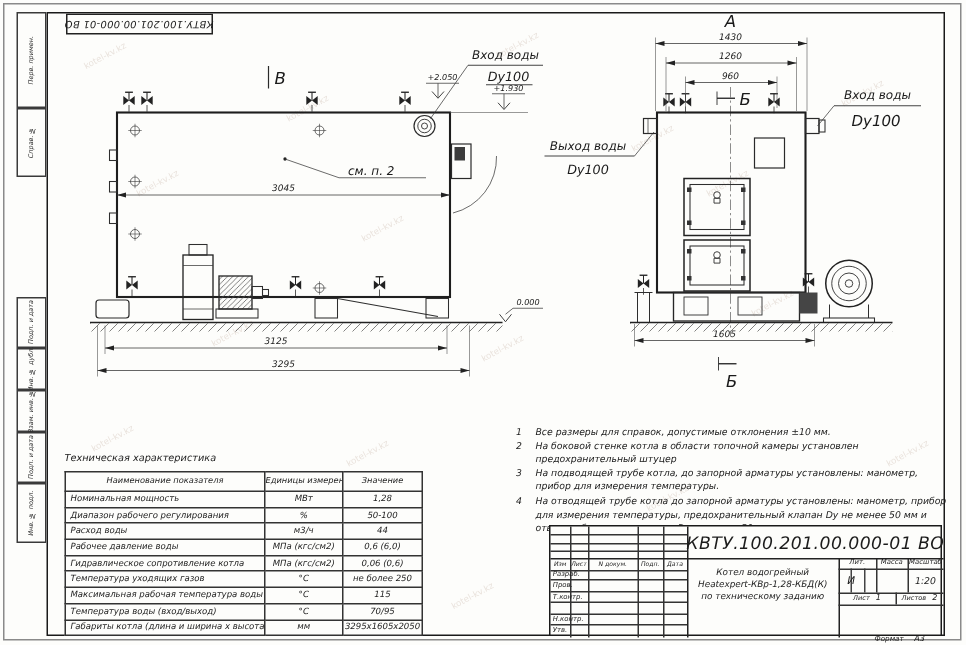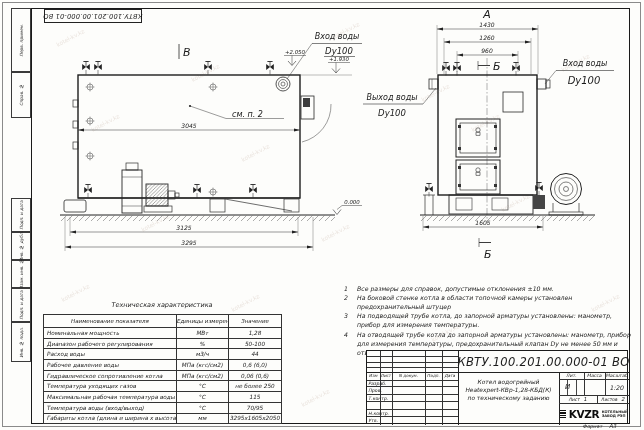--- a/index.html
+++ b/index.html
@@ -40,21 +40,21 @@
   .lbl3{font:italic 10px "DejaVu Sans",sans-serif}
   .vl{font:italic 11px "DejaVu Sans",sans-serif}
   .ref{font:italic 8px "DejaVu Sans",sans-serif}
   
   #notes{left:344px;top:284px;width:290px;z-index:3}
   .note{display:flex;align-items:flex-start}
   .nnum{width:13px;font:italic 6.2px/1.47 "DejaVu Sans",sans-serif}
   .ntxt{flex:1;font:italic 6.2px/1.47 "DejaVu Sans",sans-serif}
   
   #spec{left:43px;top:301px;width:238px;z-index:3}
-  #spec-title{text-align:center;font:italic 6.5px "DejaVu Sans",sans-serif}
+  #spec-title{text-align:left;font:italic 6.5px "DejaVu Sans",sans-serif}
   #spec table{width:238px;border-collapse:collapse;table-layout:fixed;margin-top:5px;background:#fdfdfb}
   #spec th,#spec td{border:.8px solid #333;font:italic 5.7px "DejaVu Sans",sans-serif;height:10.7px;overflow:hidden;white-space:nowrap}
   #spec th{font-size:5.5px;height:13px;text-align:center;font-weight:normal}
   #spec td.c0{text-align:left;padding-left:3px}
   #spec td.c1,#spec td.c2{text-align:center}
   
   #stamp{left:366px;top:350px;width:262px;height:74px;border:1.2px solid #1a1a1a;background:#fdfdfb;z-index:3}
   .vln{position:absolute;width:0;border-left:.6px solid #333}
   .vlb{position:absolute;width:0;border-left:.9px solid #222}
   .vlt{position:absolute;width:0;border-left:.4px solid #444}
@@ -496,27 +496,19 @@
 
     <div class="sheetrow" style="left:192px;width:38px">
       <span class="sl">Лист</span>
       <span class="sv">1</span>
     </div>
     <div class="sheetrow" style="left:230px;width:32px">
       <span class="sl">Листов</span>
       <span class="sv">2</span>
     </div>
 
-    <div class="abs" id="company">
-      <div id="logo-mark"></div>
-      <span id="logo-text">KVZR</span>
-      <div id="company-name">
-        <span>КОТЕЛЬНЫЙ</span>
-        <span>ЗАВОД РЭП</span>
-      </div>
-    </div>
   </div>
 
   <div class="abs" id="format-note">
     <span class="fl">Формат</span>
     <span class="fv">А3</span>
   </div>
 </div>
 
 </body></html>

